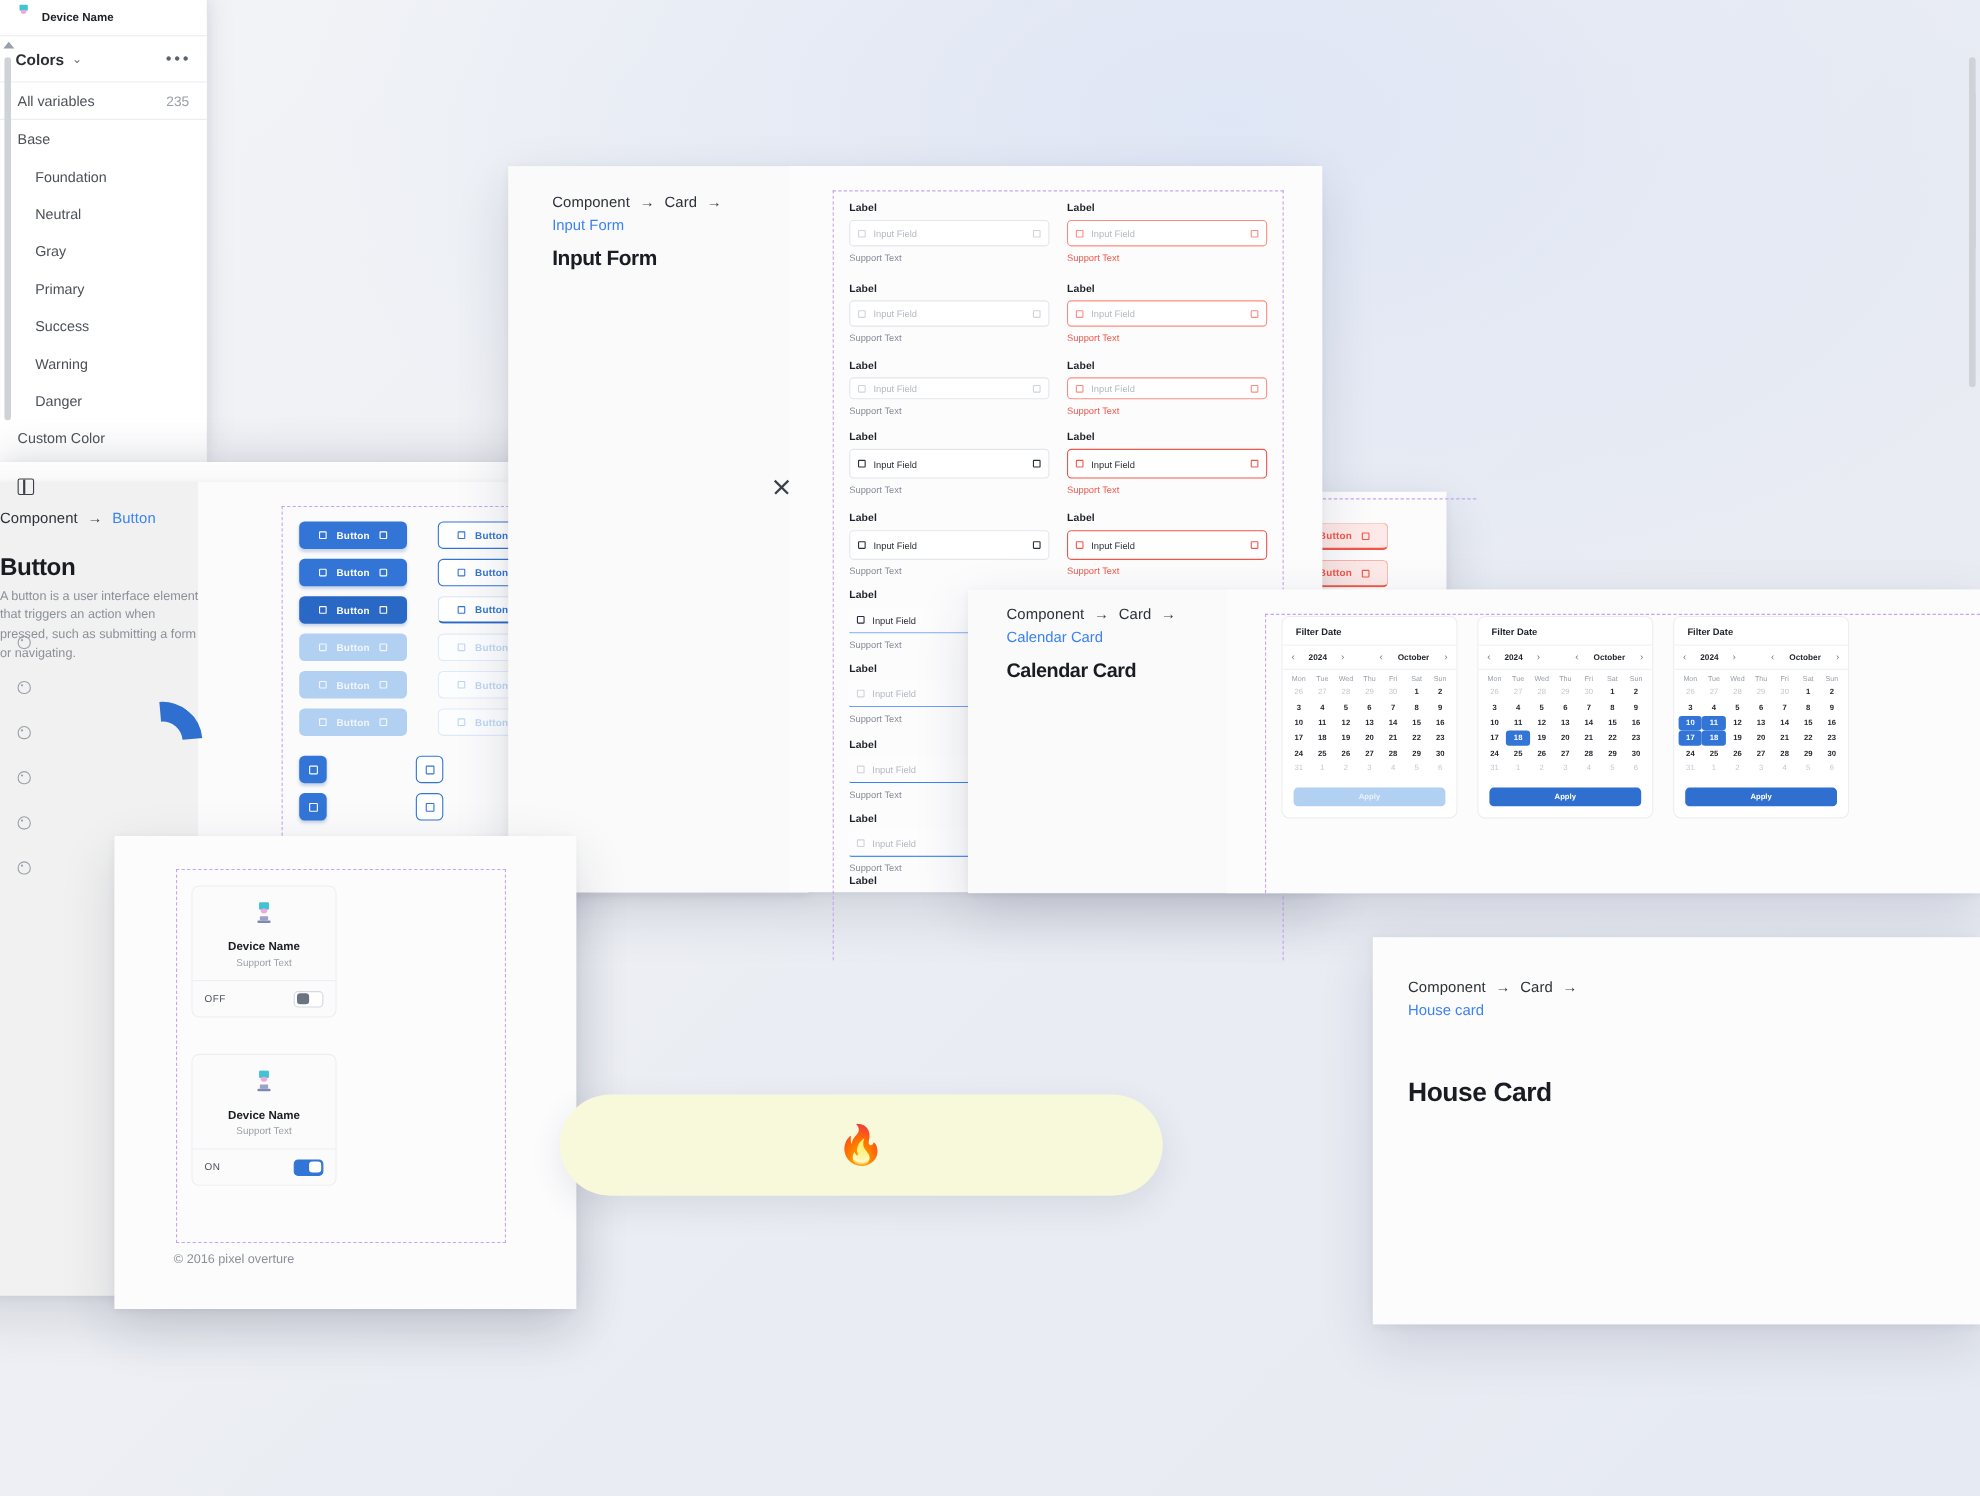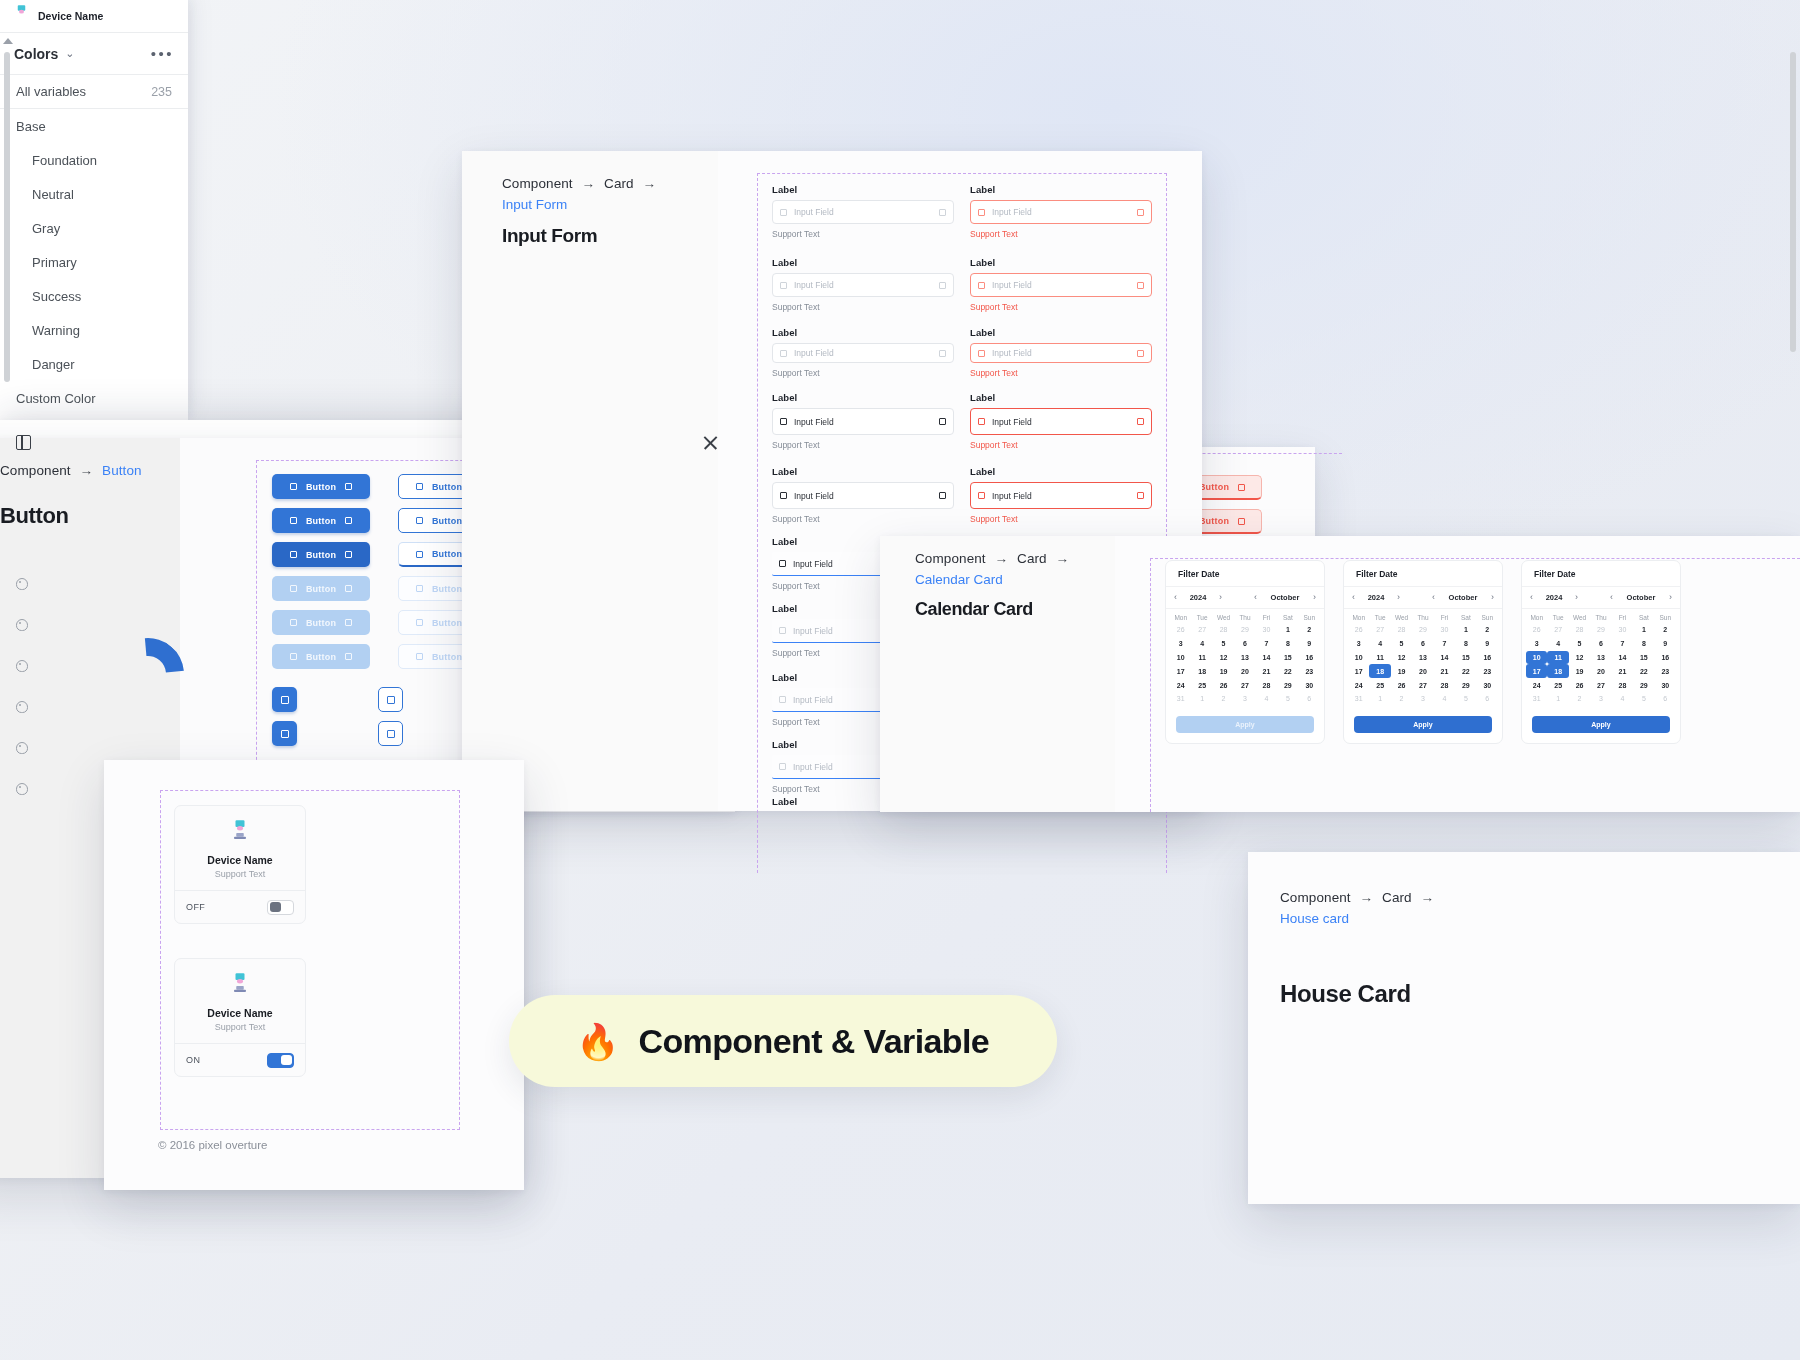--- a/index.html
+++ b/index.html
@@ -164,20 +164,21 @@
     <div class="white"></div>
 
     <div style="position:absolute;left:40px;top:25px;">
       <div class="crumb">
         <span>Component</span>
         <span class="arw">→</span>
         <span class="lnk">Button</span>
       </div>
     </div>
     <div class="ptitle" style="position:absolute;left:40px;top:65px;font-size:22px;">Button</div>
+    <div class="pdesc" style="position:absolute;left:40px;top:96px;width:185px;">A button is a user interface element that triggers an action when pressed, such as submitting a form or navigating.</div>
 
     <div class="bluearc" style="left:-78px;top:180px;width:108px;height:108px;border-color:#2f6fd0 transparent transparent #2f6fd0;transform:rotate(18deg);"></div>
     <div class="bluearc" style="left:152px;top:200px;width:72px;height:72px;border-width:18px;border-color:#2f6fd0 transparent transparent transparent;transform:rotate(40deg);"></div>
 
     <div class="dash" style="left:296px;top:22px;width:252px;height:320px;border-right:none;"></div>
 
     <div style="position:absolute;left:312px;top:36px;width:230px;">
       <div style="display:flex;gap:28px;margin-bottom:9px;">
           <div class="btn solid" style="width:98px;">
             <i class="bs"></i>
@@ -877,16 +878,15 @@
         <span>Card</span>
         <span class="arw">→</span>
       </div>
       <div class="crumb2">House card</div>
     </div>
     <div class="ptitle" style="position:absolute;left:32px;top:128px;font-size:24px;">House Card</div>
   </div>
 
   <div id="badge">
     <span class="fire">🔥</span>
-    <span class="t">Component &amp; Variable</span>
   </div>
 
 </div>
 
 </body></html>

